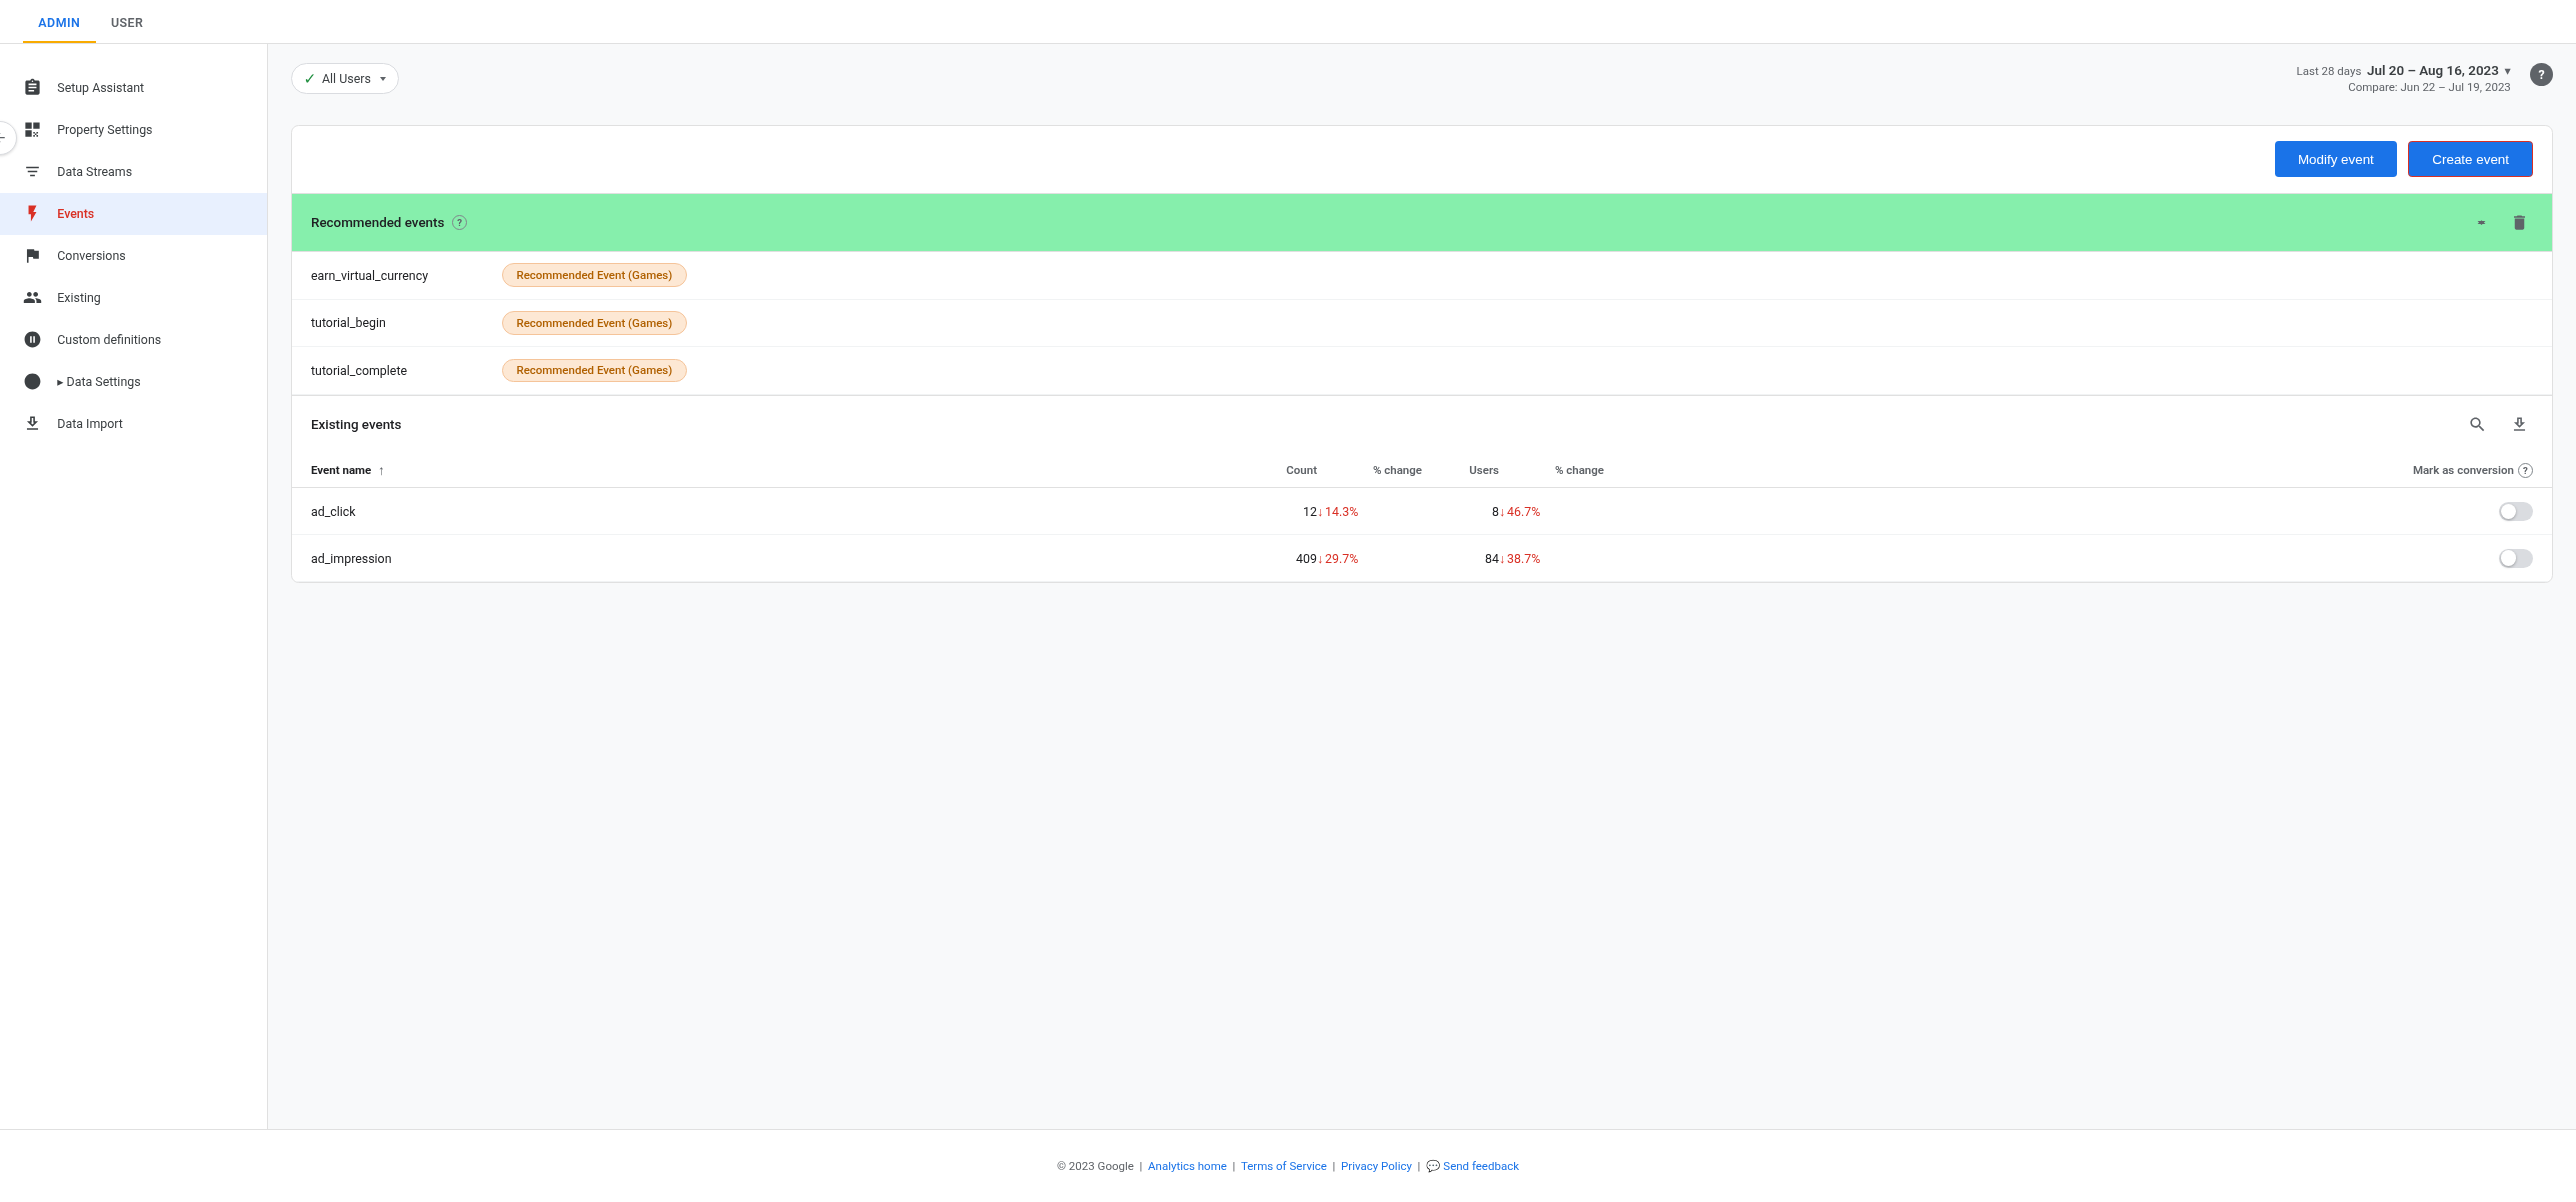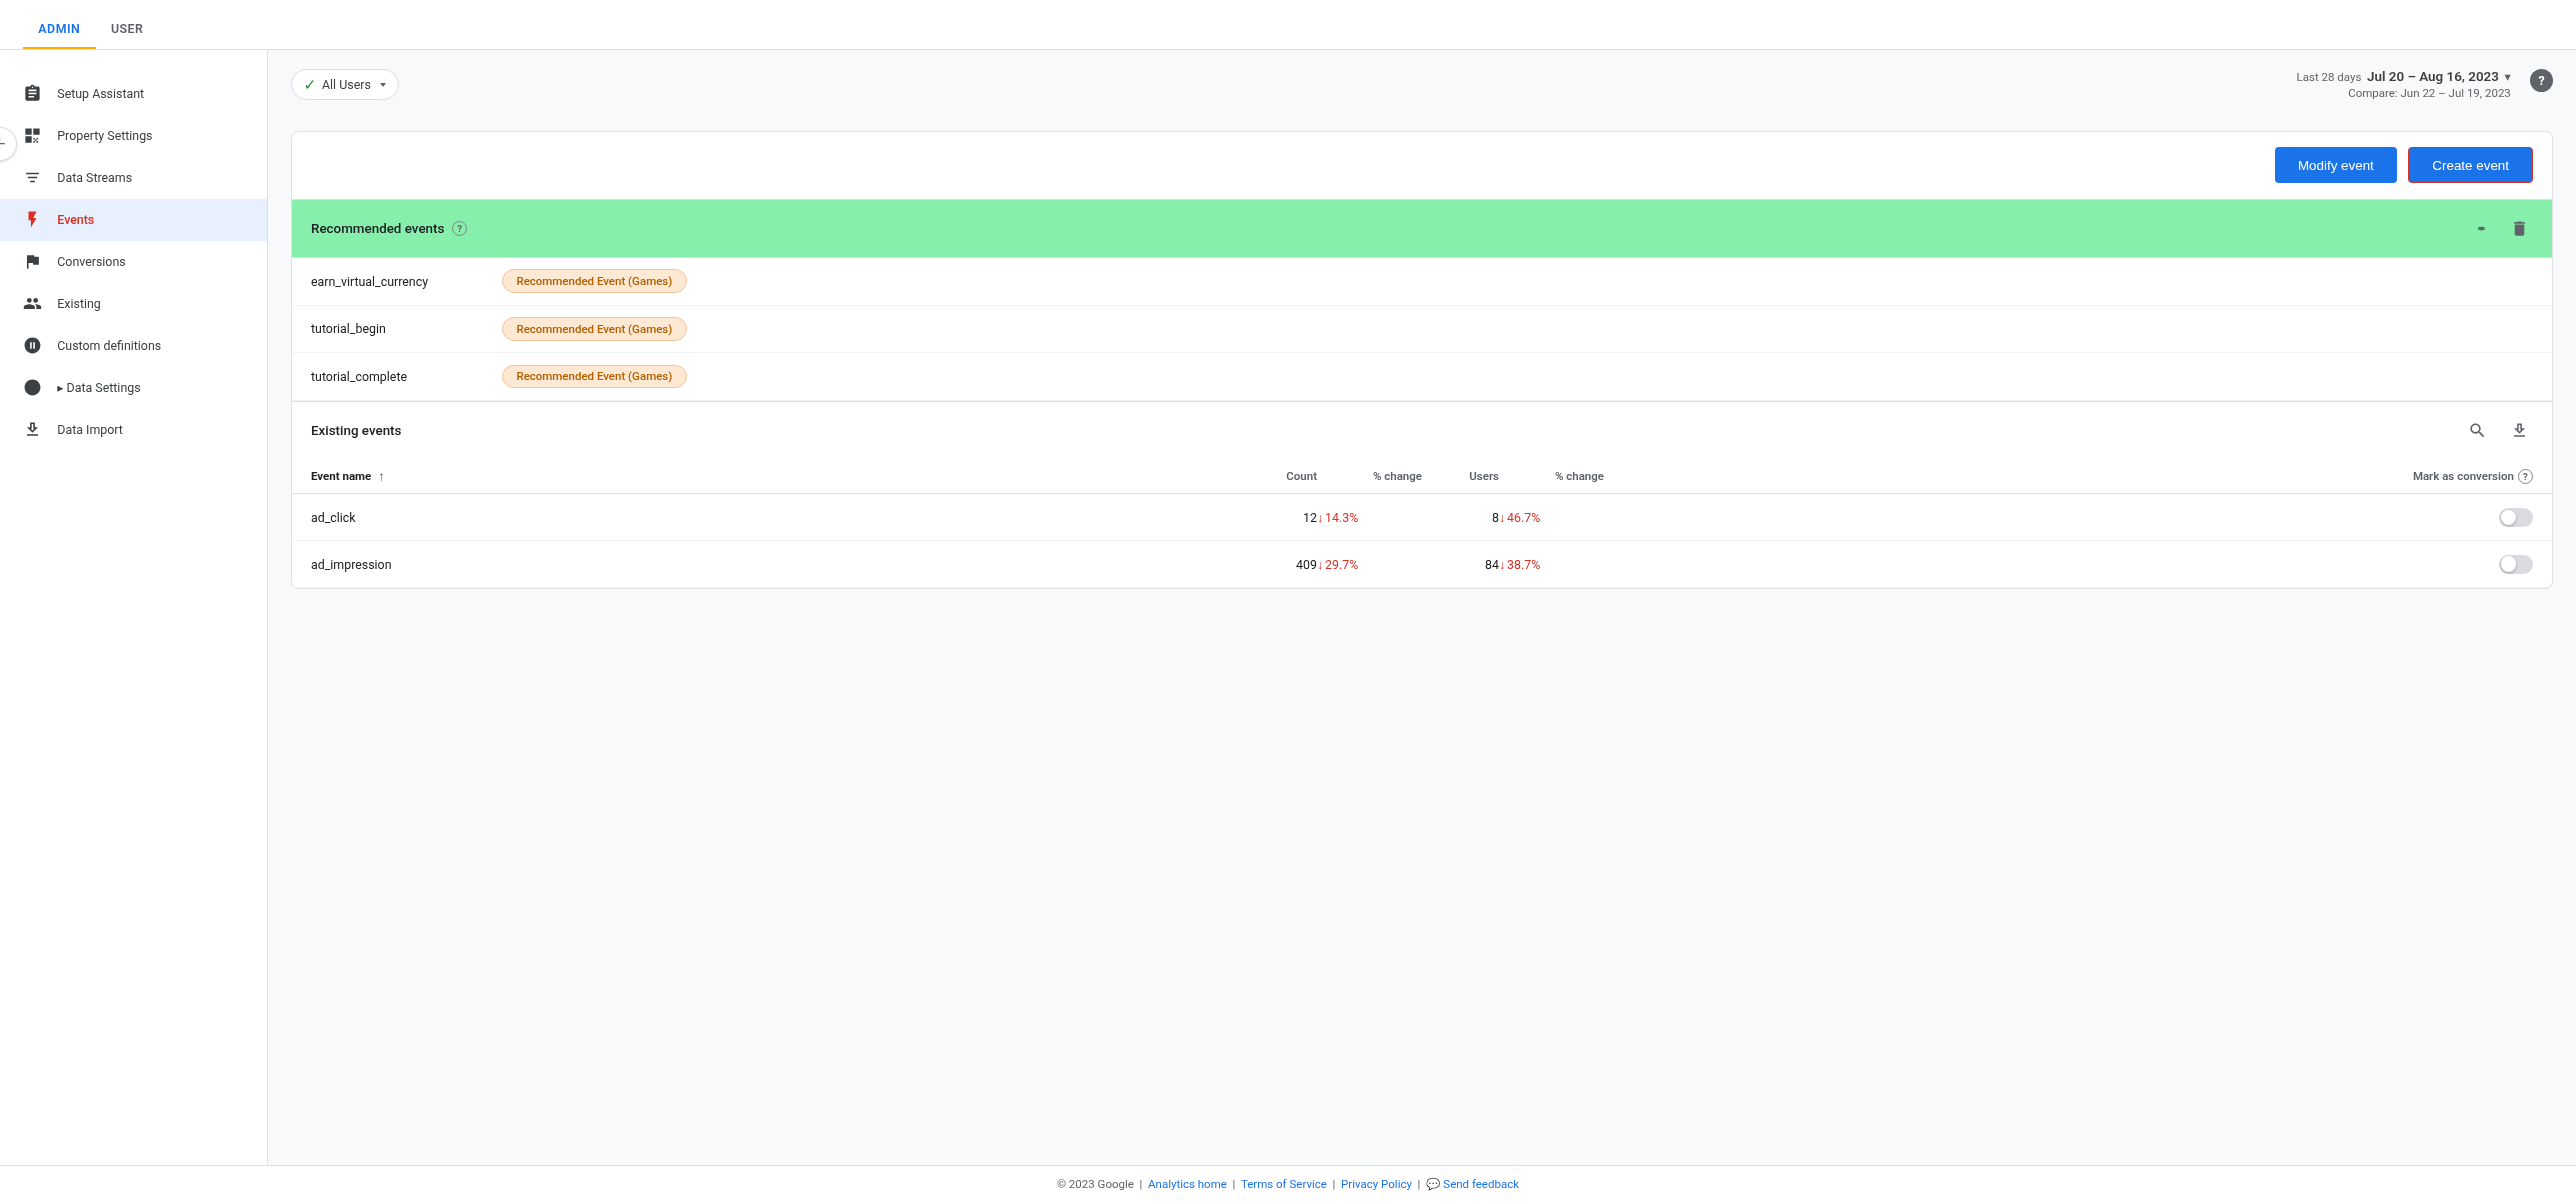--- a/index.html
+++ b/index.html
@@ -13,21 +13,21 @@
       flex-direction: column;
     }
 
     
     .top-tabs {
       display: flex;
       align-items: flex-end;
       background: #fff;
       border-bottom: 1px solid #e0e0e0;
       padding: 0 23px;
-      height: 50px;
+      height: 44px;
     }
     .top-tab {
       padding: 11.5px 15.3px;
       font-size: 12.4px;
       font-weight: 600;
       cursor: pointer;
       border-bottom: 2.9px solid transparent;
       letter-spacing: 0.5px;
       text-transform: uppercase;
       color: #5f6368;
@@ -376,21 +376,21 @@
       background: #fff;
       border-radius: 50%;
       top: 1.9px;
       left: 1.9px;
       box-shadow: 0 1px 2.9px rgba(0,0,0,0.3);
     }
 
     
     .footer {
       text-align: center;
-      padding: 11px;
+      padding: 29px;
       font-size: 11.5px;
       color: #5f6368;
       background: #fff;
       border-top: 1px solid #e0e0e0;
     }
     .footer a {
       color: #1a73e8;
       text-decoration: none;
     }
 

